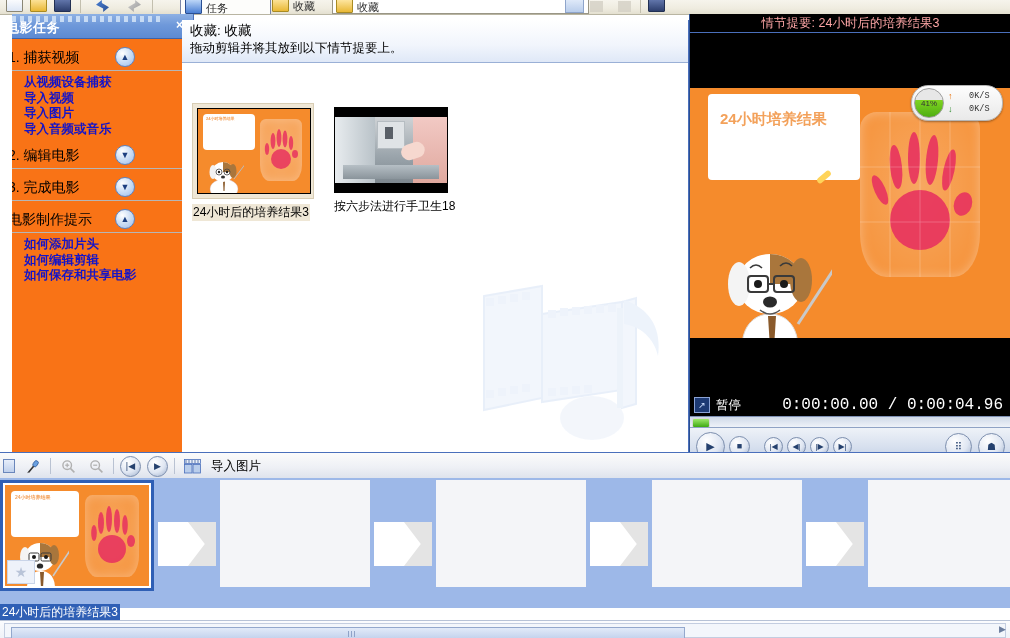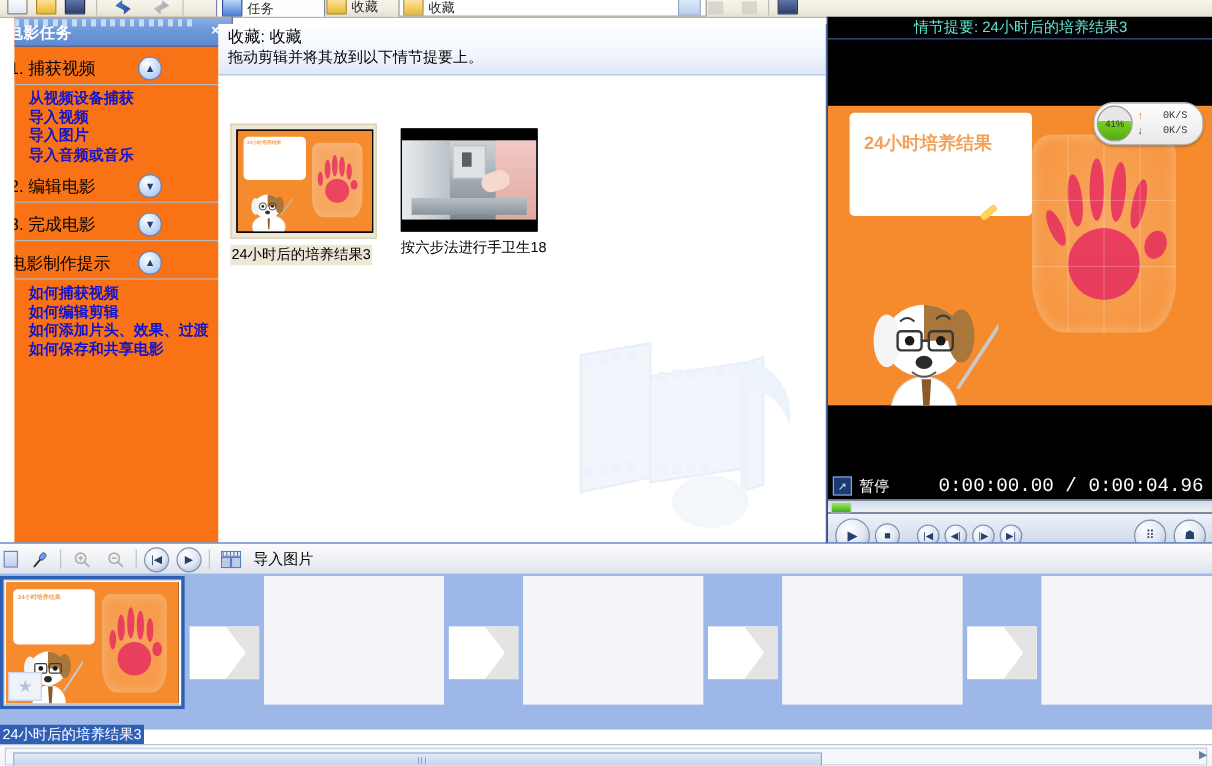--- a/index.html
+++ b/index.html
@@ -90,21 +90,21 @@
      border-radius:14% 14% 22% 22%/10% 10% 26% 26%;
      box-shadow:inset 0 0 12px rgba(255,255,255,.35);}
   .scene .dog{position:absolute;}
 
   
   .monitor{
     position:absolute;left:689px;top:14px;width:321px;height:438px;
     background:#000;border-left:1px solid #2a4f92;overflow:hidden;
   }
   .mon-title{
-    height:18px;background:#000;color:#5eead4;font-size:12.5px;
+    height:18px;background:#000;color:#fca5a5;font-size:12.5px;
     display:flex;align-items:center;justify-content:center;
     border-bottom:1px solid #4a6fbb;white-space:nowrap;
   }
   .mon-video{position:relative;height:361px;background:#000;}
   .vid-inner{position:absolute;left:0;right:0;top:55px;height:250px;overflow:hidden;}
 
   .netwidget{
     position:absolute;right:8px;top:52px;width:90px;height:34px;
     border-radius:17px;background:linear-gradient(180deg,#fdfdfd,#e9e9e9);
     border:1px solid #b5b5b5;box-shadow:0 1px 2px rgba(0,0,0,.35);
@@ -273,23 +273,22 @@
         <span class="chev">▼</span>
       </div>
     </div>
 
     <div class="sec">
       <div class="sec-head">
         <span class="lbl">电影制作提示</span>
         <span class="chev">▲</span>
       </div>
       <div class="links">
-        <a href="#">如何捕获视频</a>
+        <a href="#">如何添加片头</a>
         <a href="#">如何编辑剪辑</a>
-        <a href="#">如何添加片头、效果、过渡</a>
         <a href="#">如何保存和共享电影</a>
       </div>
     </div>
   </div>
 
   <div class="collpane">
     <div class="coll-head">
       <div class="l1">收藏: 收藏</div>
       <div class="l2">拖动剪辑并将其放到以下情节提要上。</div>
     </div>

